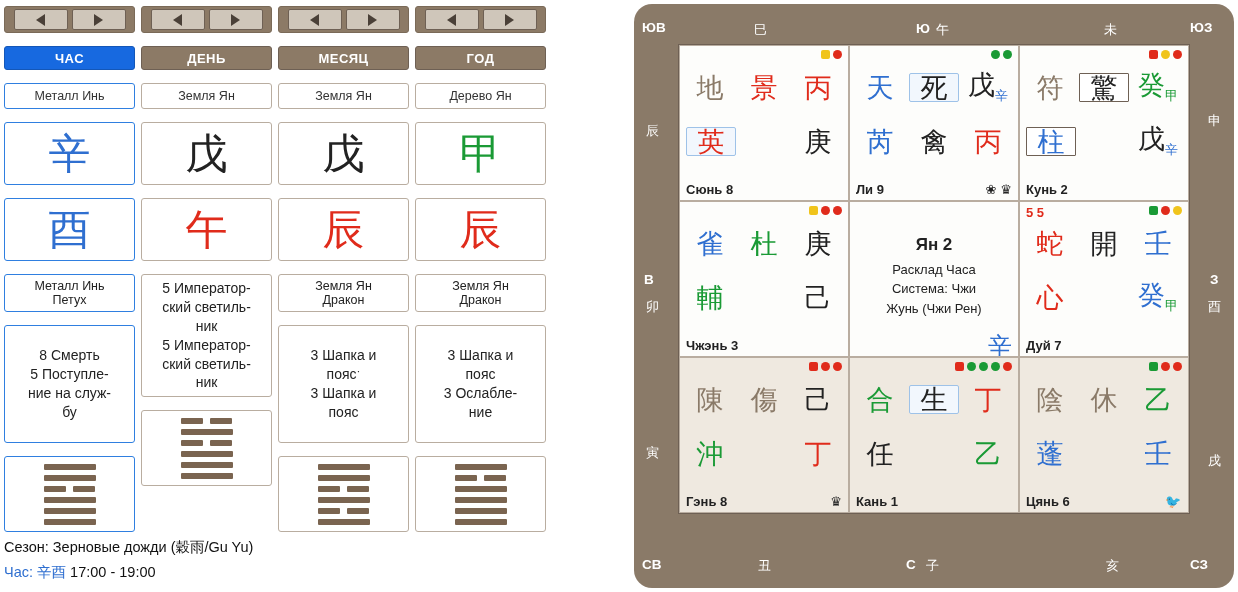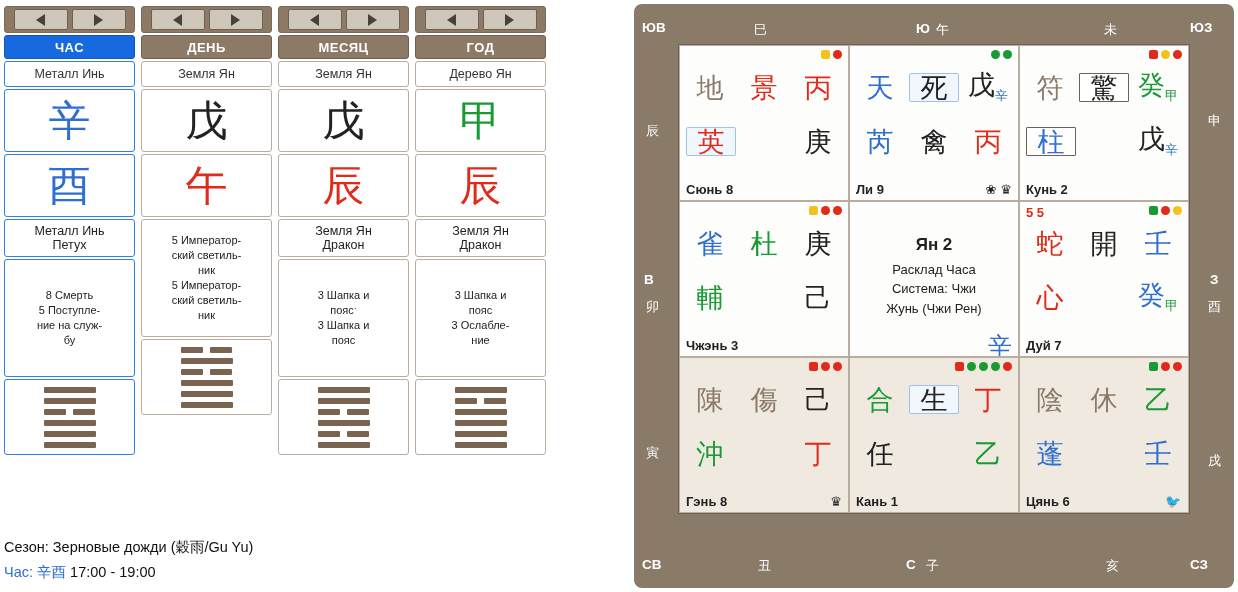--- a/index.html
+++ b/index.html
@@ -17,21 +17,21 @@
     position:absolute;left:0;top:0;width:552px;height:592px;
   }
   .pillar-grid{
     position:absolute;left:4px;top:6px;
     width:542px;
     display:flex;
     gap:6px;
   }
   .pillar-col{
     width:131px;
-    display:flex;flex-direction:column;gap:2px;
+    display:flex;flex-direction:column;gap:13px;
   }
   .navrow{
     display:flex;gap:4px;justify-content:center;
     background:#8c7a66;
     border:1px solid #7a6a58;
     border-radius:3px;
     padding:3px 4px;
     box-sizing:border-box;
     height:27px;
     align-items:center;
@@ -87,21 +87,21 @@
   .desc{
     height:38px;
     font-size:12.5px;
     line-height:1.15;
     flex-direction:column;
     padding:2px 2px;
   }
   .desc div{width:100%;}
   .stars{
     min-height:118px;
-    font-size:11px;
+    font-size:14px;
     line-height:1.35;
     align-items:center;
     padding:4px 5px;
     flex-direction:column;
     justify-content:center;
   }
   .stars .ln{width:100%;text-align:center;}
   .hex{
     height:76px;
     display:flex;flex-direction:column;align-items:center;justify-content:center;
@@ -122,21 +122,21 @@
   #season-line{top:538px;}
   #hour-line{top:563px;}
   #hour-line .lbl{color:#2f6fd0;}
   #hour-line .gz{color:#2f6fd0;font-family:"DejaVu Sans",sans-serif;}
 
   
   #board{
     position:absolute;left:634px;top:4px;
     width:600px;height:584px;
     background:#8a7a68;
-    border-radius:8px;
+    border-radius:18px;
     box-sizing:border-box;
   }
   .edge{
     position:absolute;
     color:#fff;
     font-size:13.5px;
     font-weight:bold;
     font-family:"Liberation Sans",sans-serif;
     white-space:nowrap;
   }

